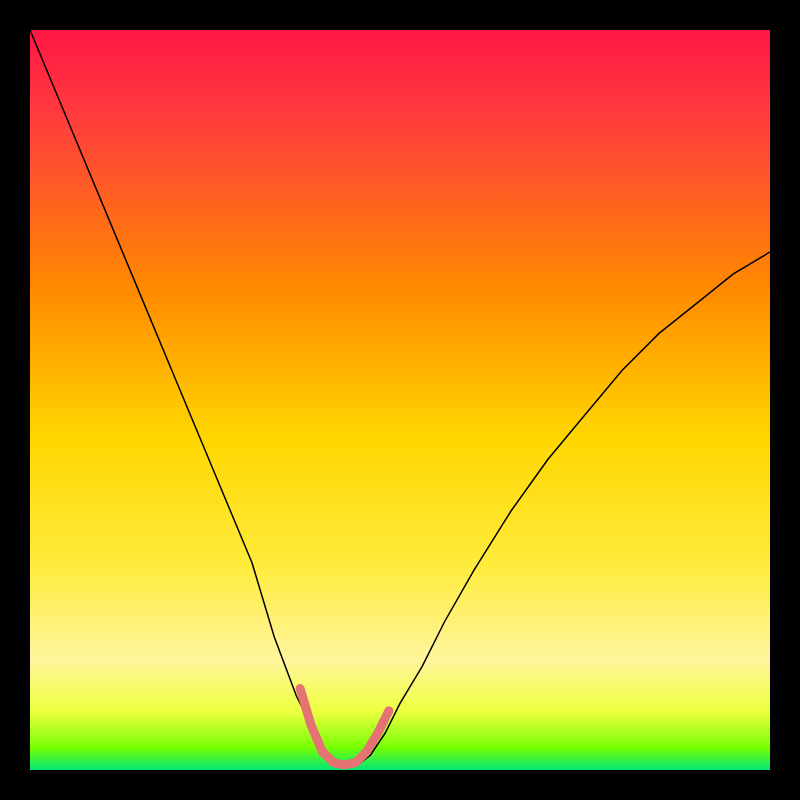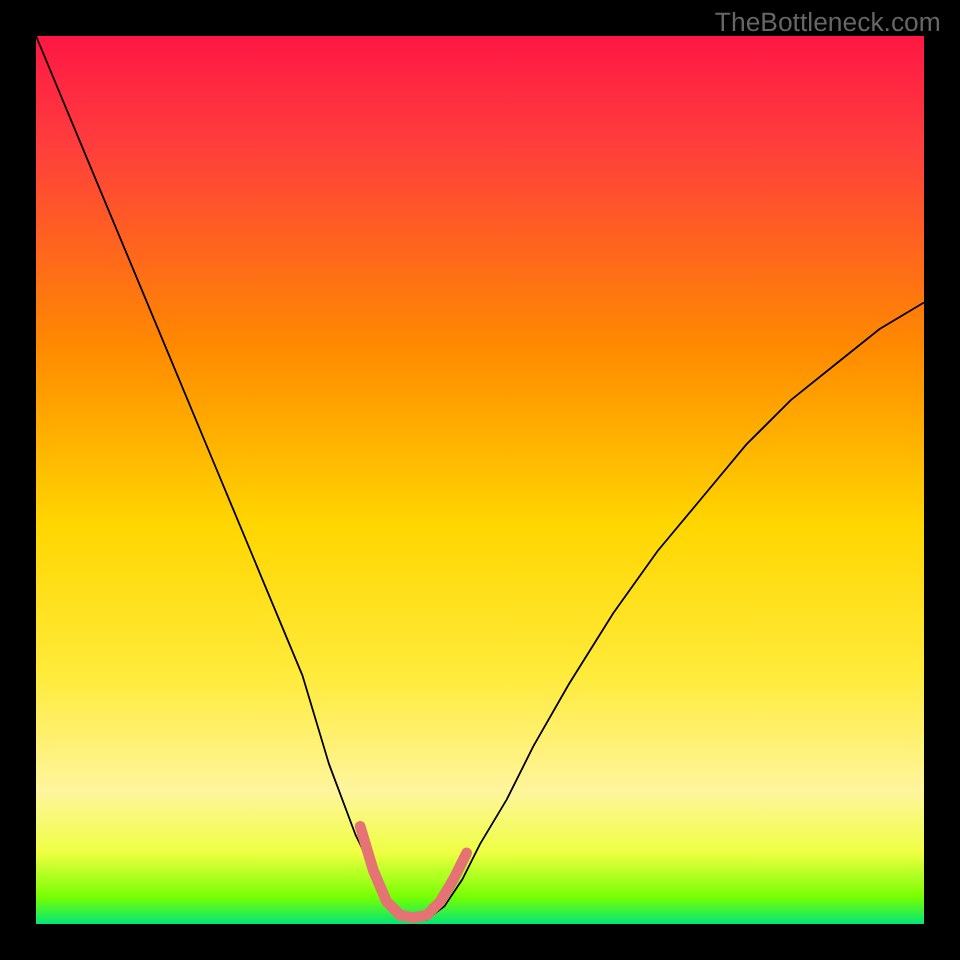--- a/index.html
+++ b/index.html
@@ -31,21 +31,20 @@
     color: #666;
     font-size: 22px;
     font-weight: 500;
     z-index: 10;
   }
 </style>
 </head>
 <body>
 
 <div class="chart-container">
-  <div class="watermark">TheBottleneck.com</div>
   <svg class="plot-area" viewBox="0 0 740 740" preserveAspectRatio="none">
     <defs>
       <linearGradient id="bg-gradient" x1="0" y1="0" x2="0" y2="1">
           <stop offset="0%" stop-color="#ff1744"></stop>
           <stop offset="12%" stop-color="#ff3d3d"></stop>
           <stop offset="35%" stop-color="#ff8a00"></stop>
           <stop offset="55.00000000000001%" stop-color="#ffd600"></stop>
           <stop offset="72%" stop-color="#ffeb3b"></stop>
           <stop offset="85%" stop-color="#fff59d"></stop>
           <stop offset="92%" stop-color="#eeff41"></stop>

